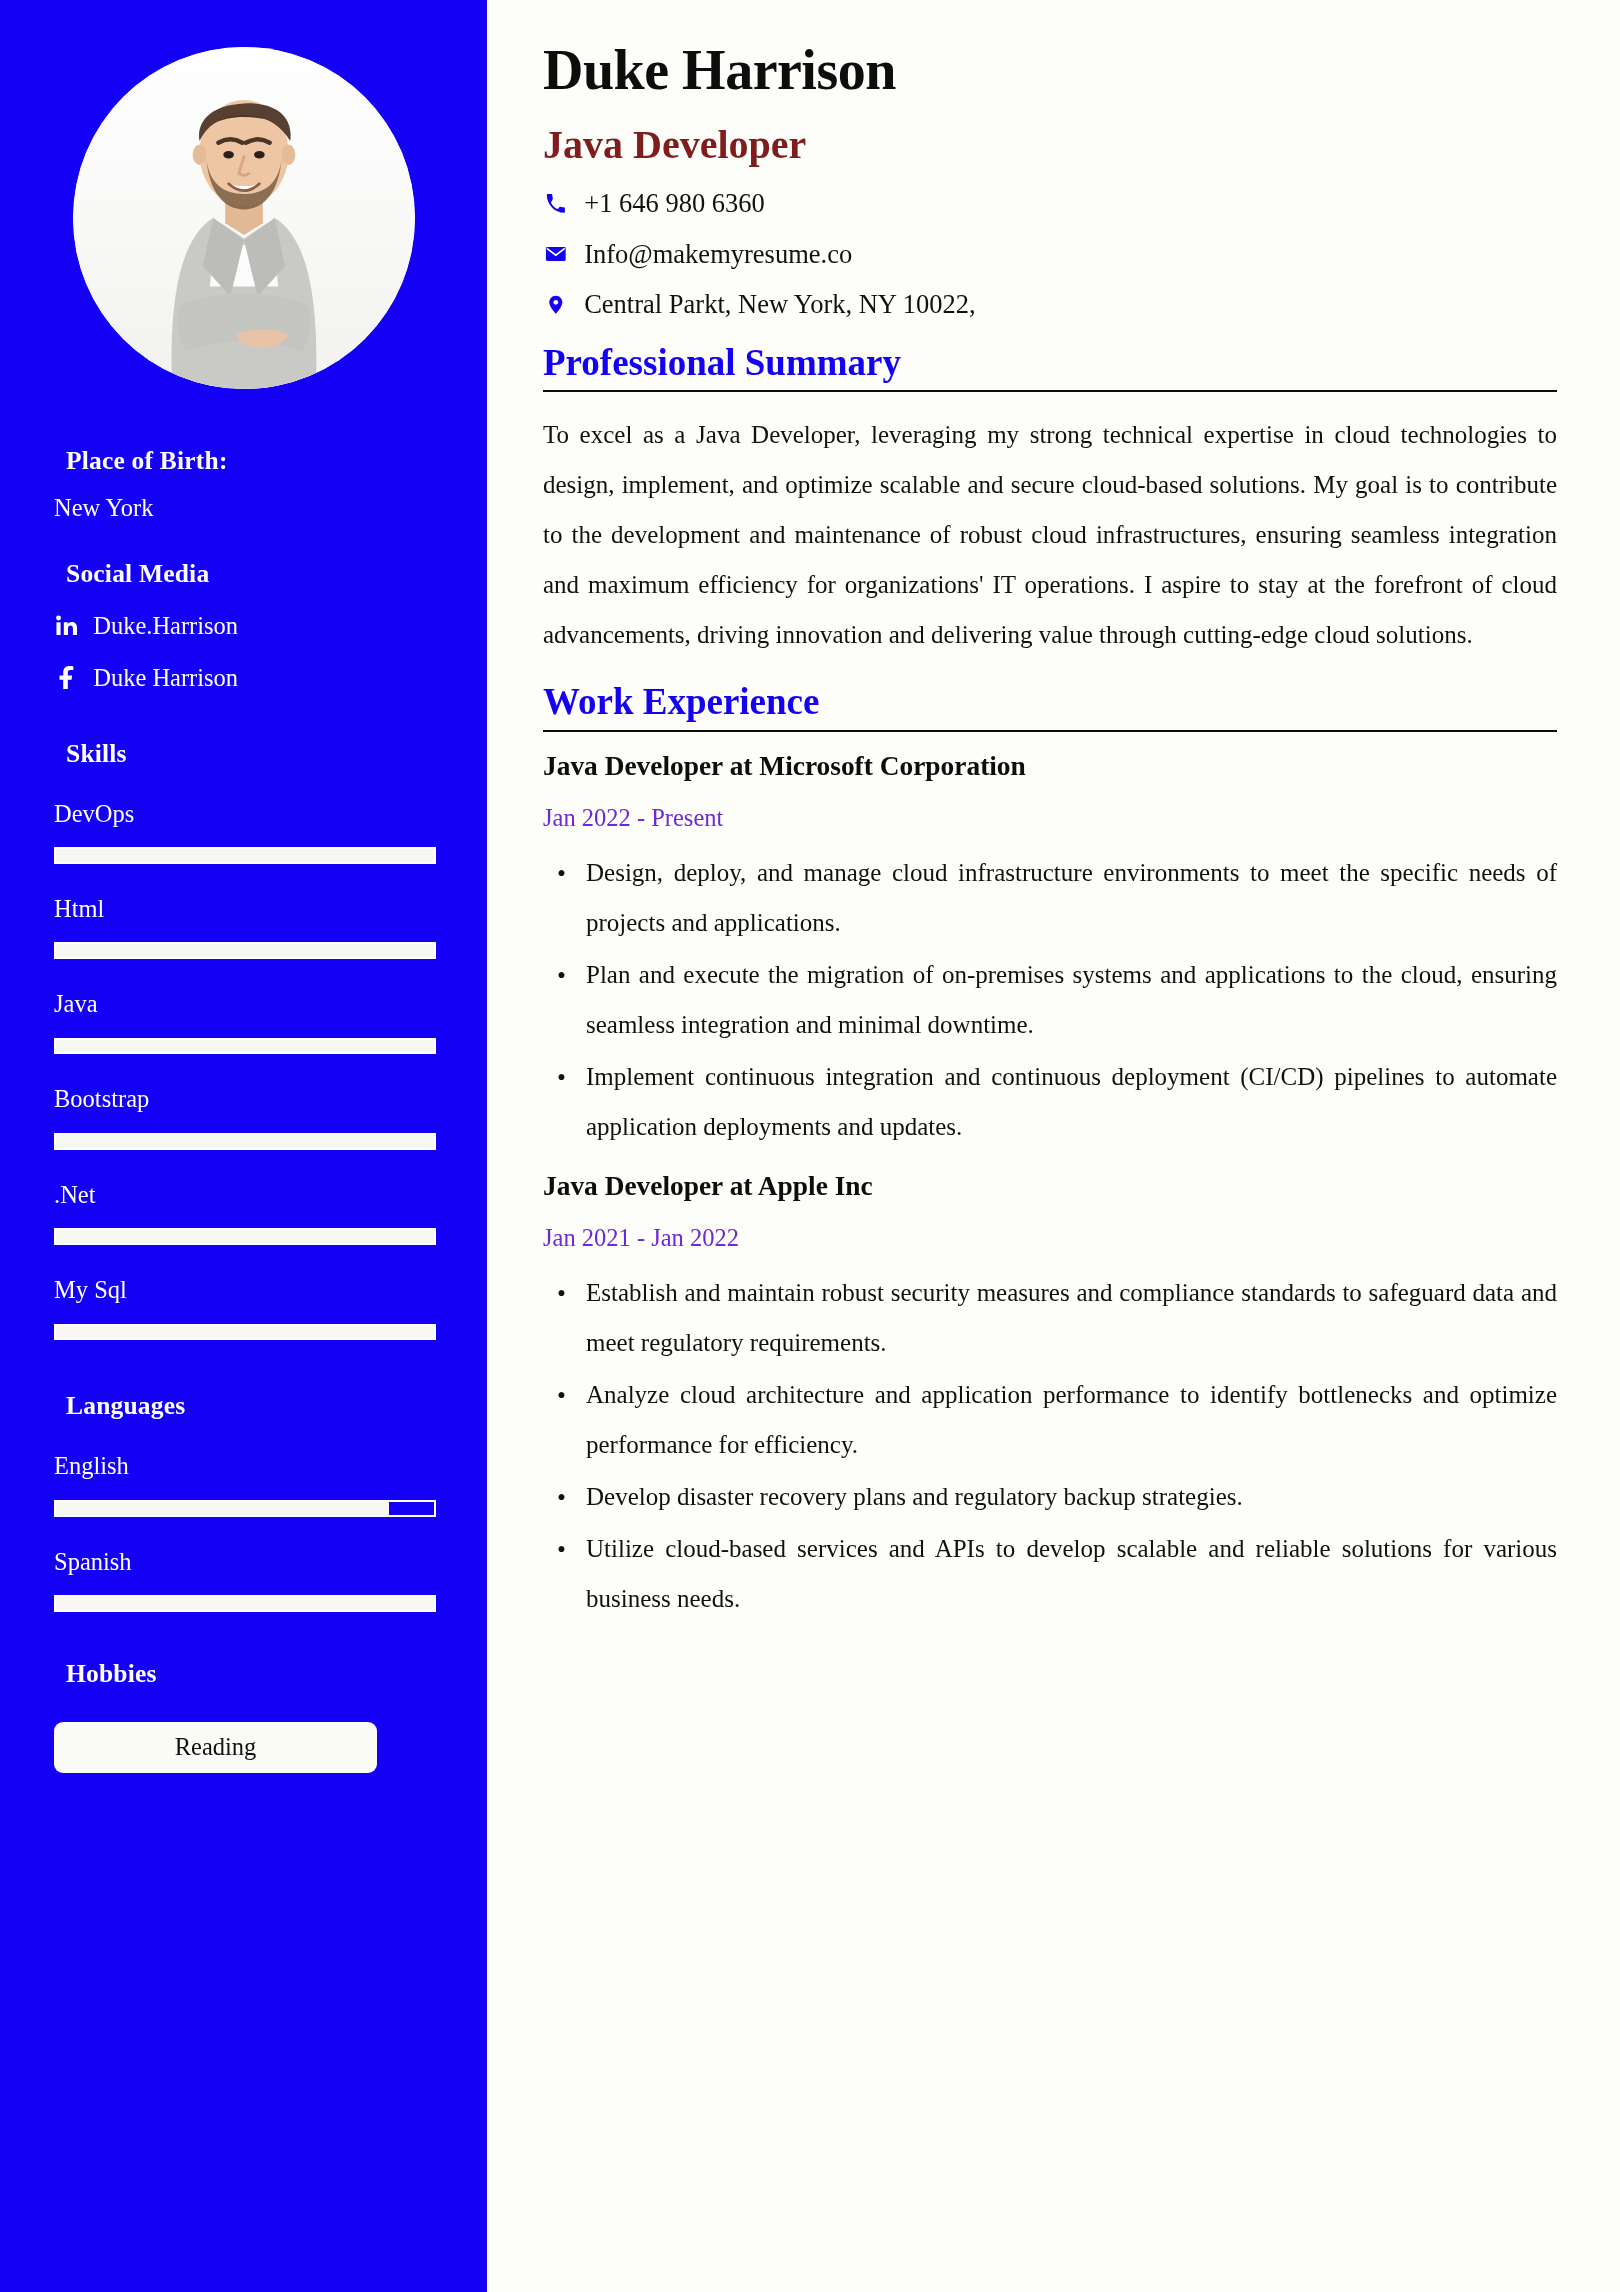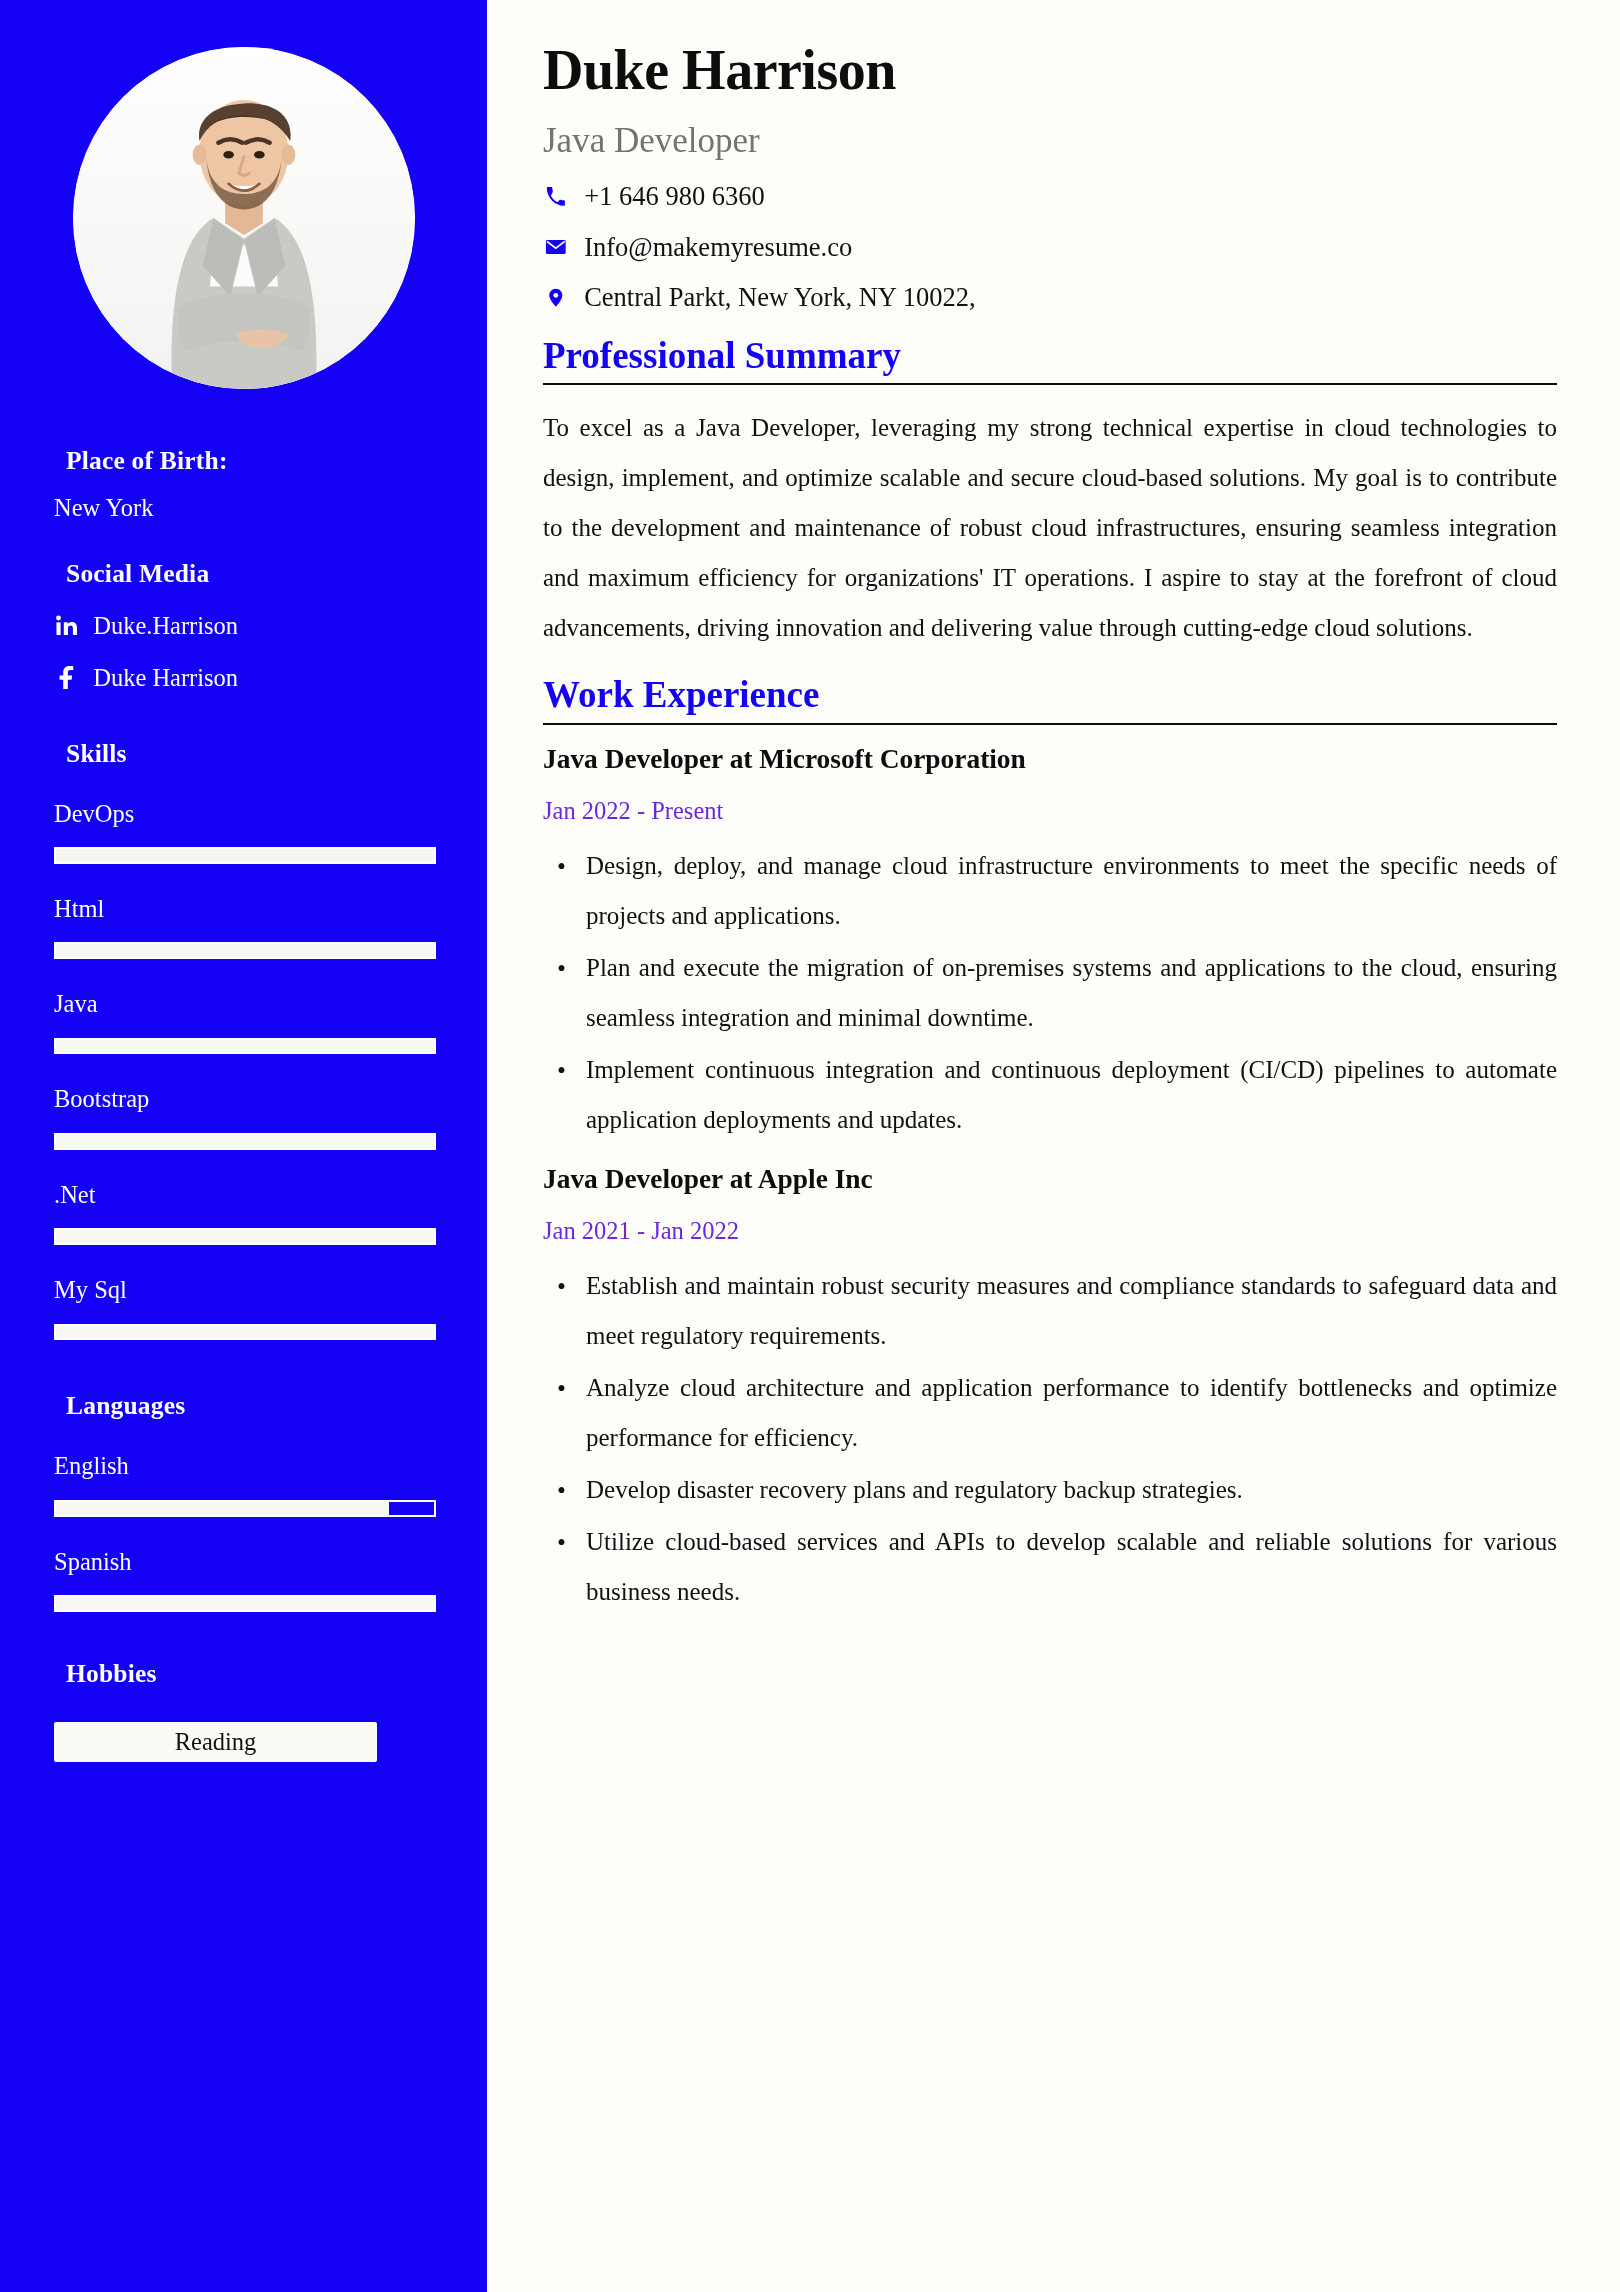--- a/index.html
+++ b/index.html
@@ -113,23 +113,23 @@
     top: 0; bottom: 0; right: 0;
     background: #1400f5;
   }
 
   .block-langs { margin-top: 51px; }
   .block-hobbies { margin-top: 47px; }
 
   .hobby-pill {
     margin-top: 33px;
     width: 323px;
-    height: 40px;
+    height: 51px;
     background: #fbfbf6;
-    border-radius: 2px;
+    border-radius: 9px;
     display: flex;
     align-items: center;
     justify-content: center;
     color: #111111;
     font-size: 24.5px;
   }
 
   
   .main {
     flex: 1;
@@ -140,24 +140,24 @@
 
   .name {
     font-size: 56px;
     font-weight: bold;
     color: #0d0d0d;
     margin: 0;
     letter-spacing: -0.5px;
     line-height: 1.05;
   }
   .role {
-    font-size: 35px;
-    color: #737373;
+    font-size: 40px;
+    color: #7f1d1d;
     margin: 21.6px 0 0 0;
-    font-weight: normal;
+    font-weight: bold;
   }
 
   .contact-row {
     display: flex;
     align-items: center;
     margin-top: 19.6px;
     gap: 15.7px;
   }
   .c-icon {
     width: 25.5px;

